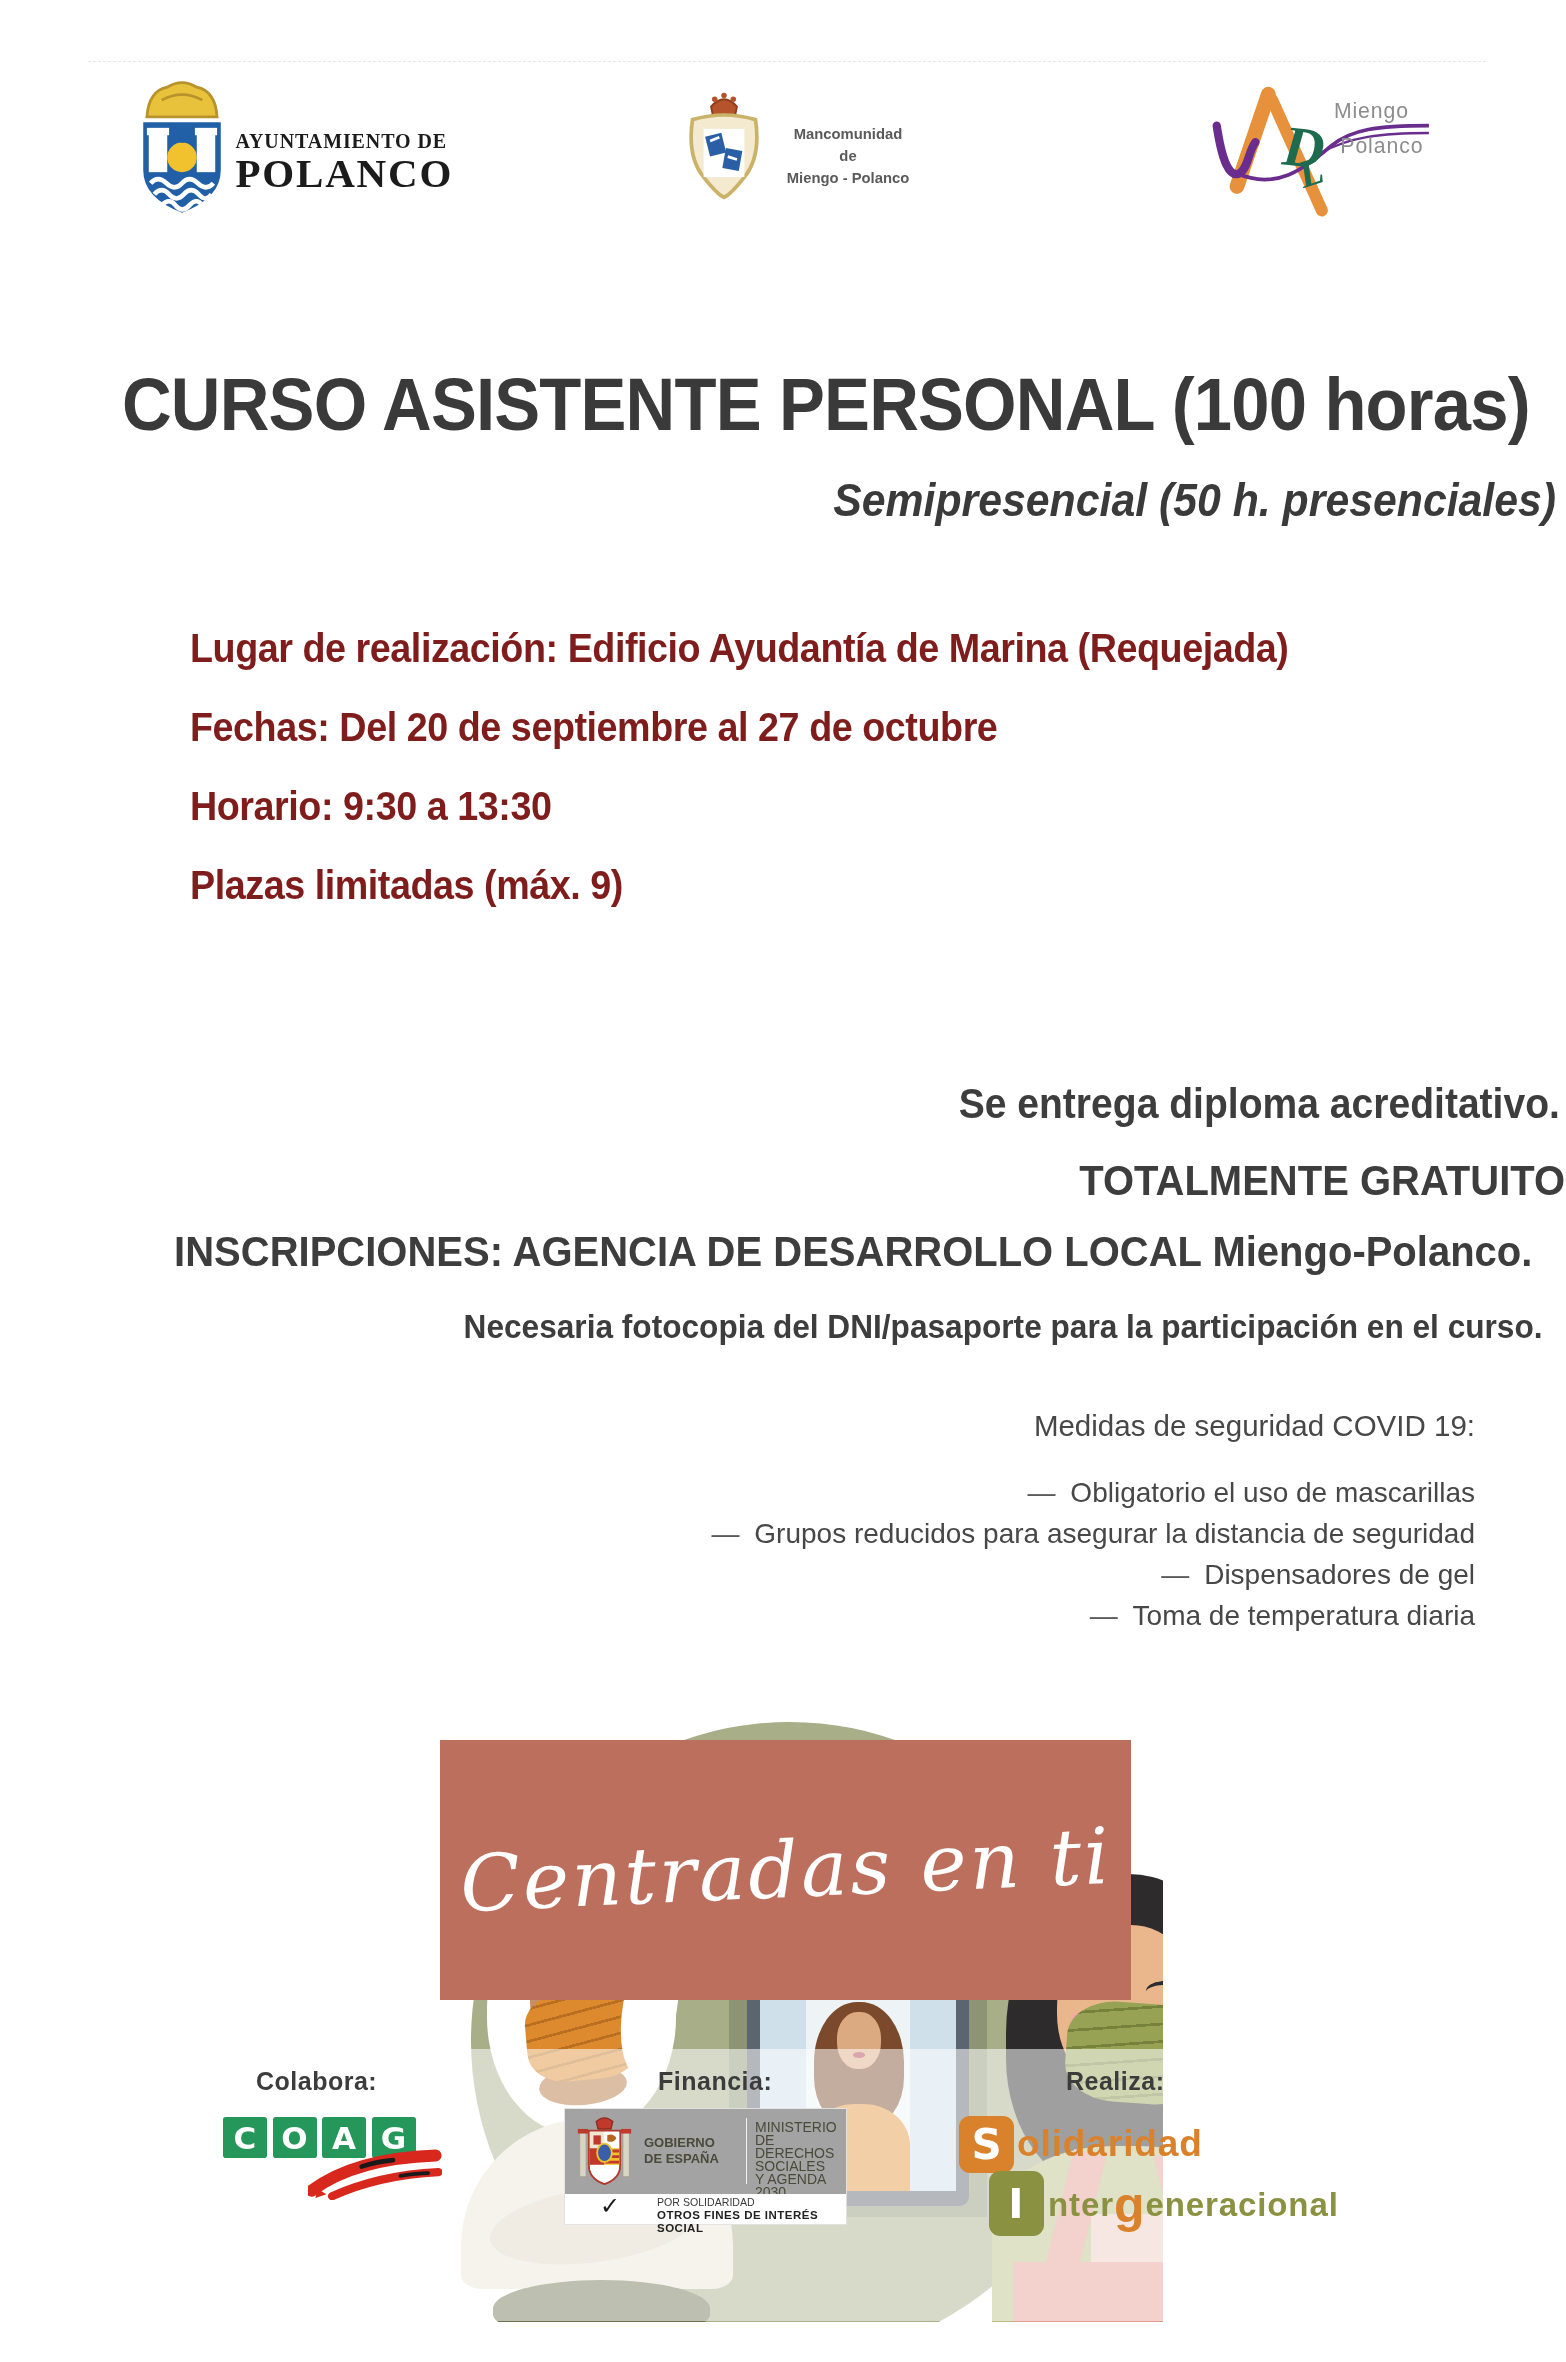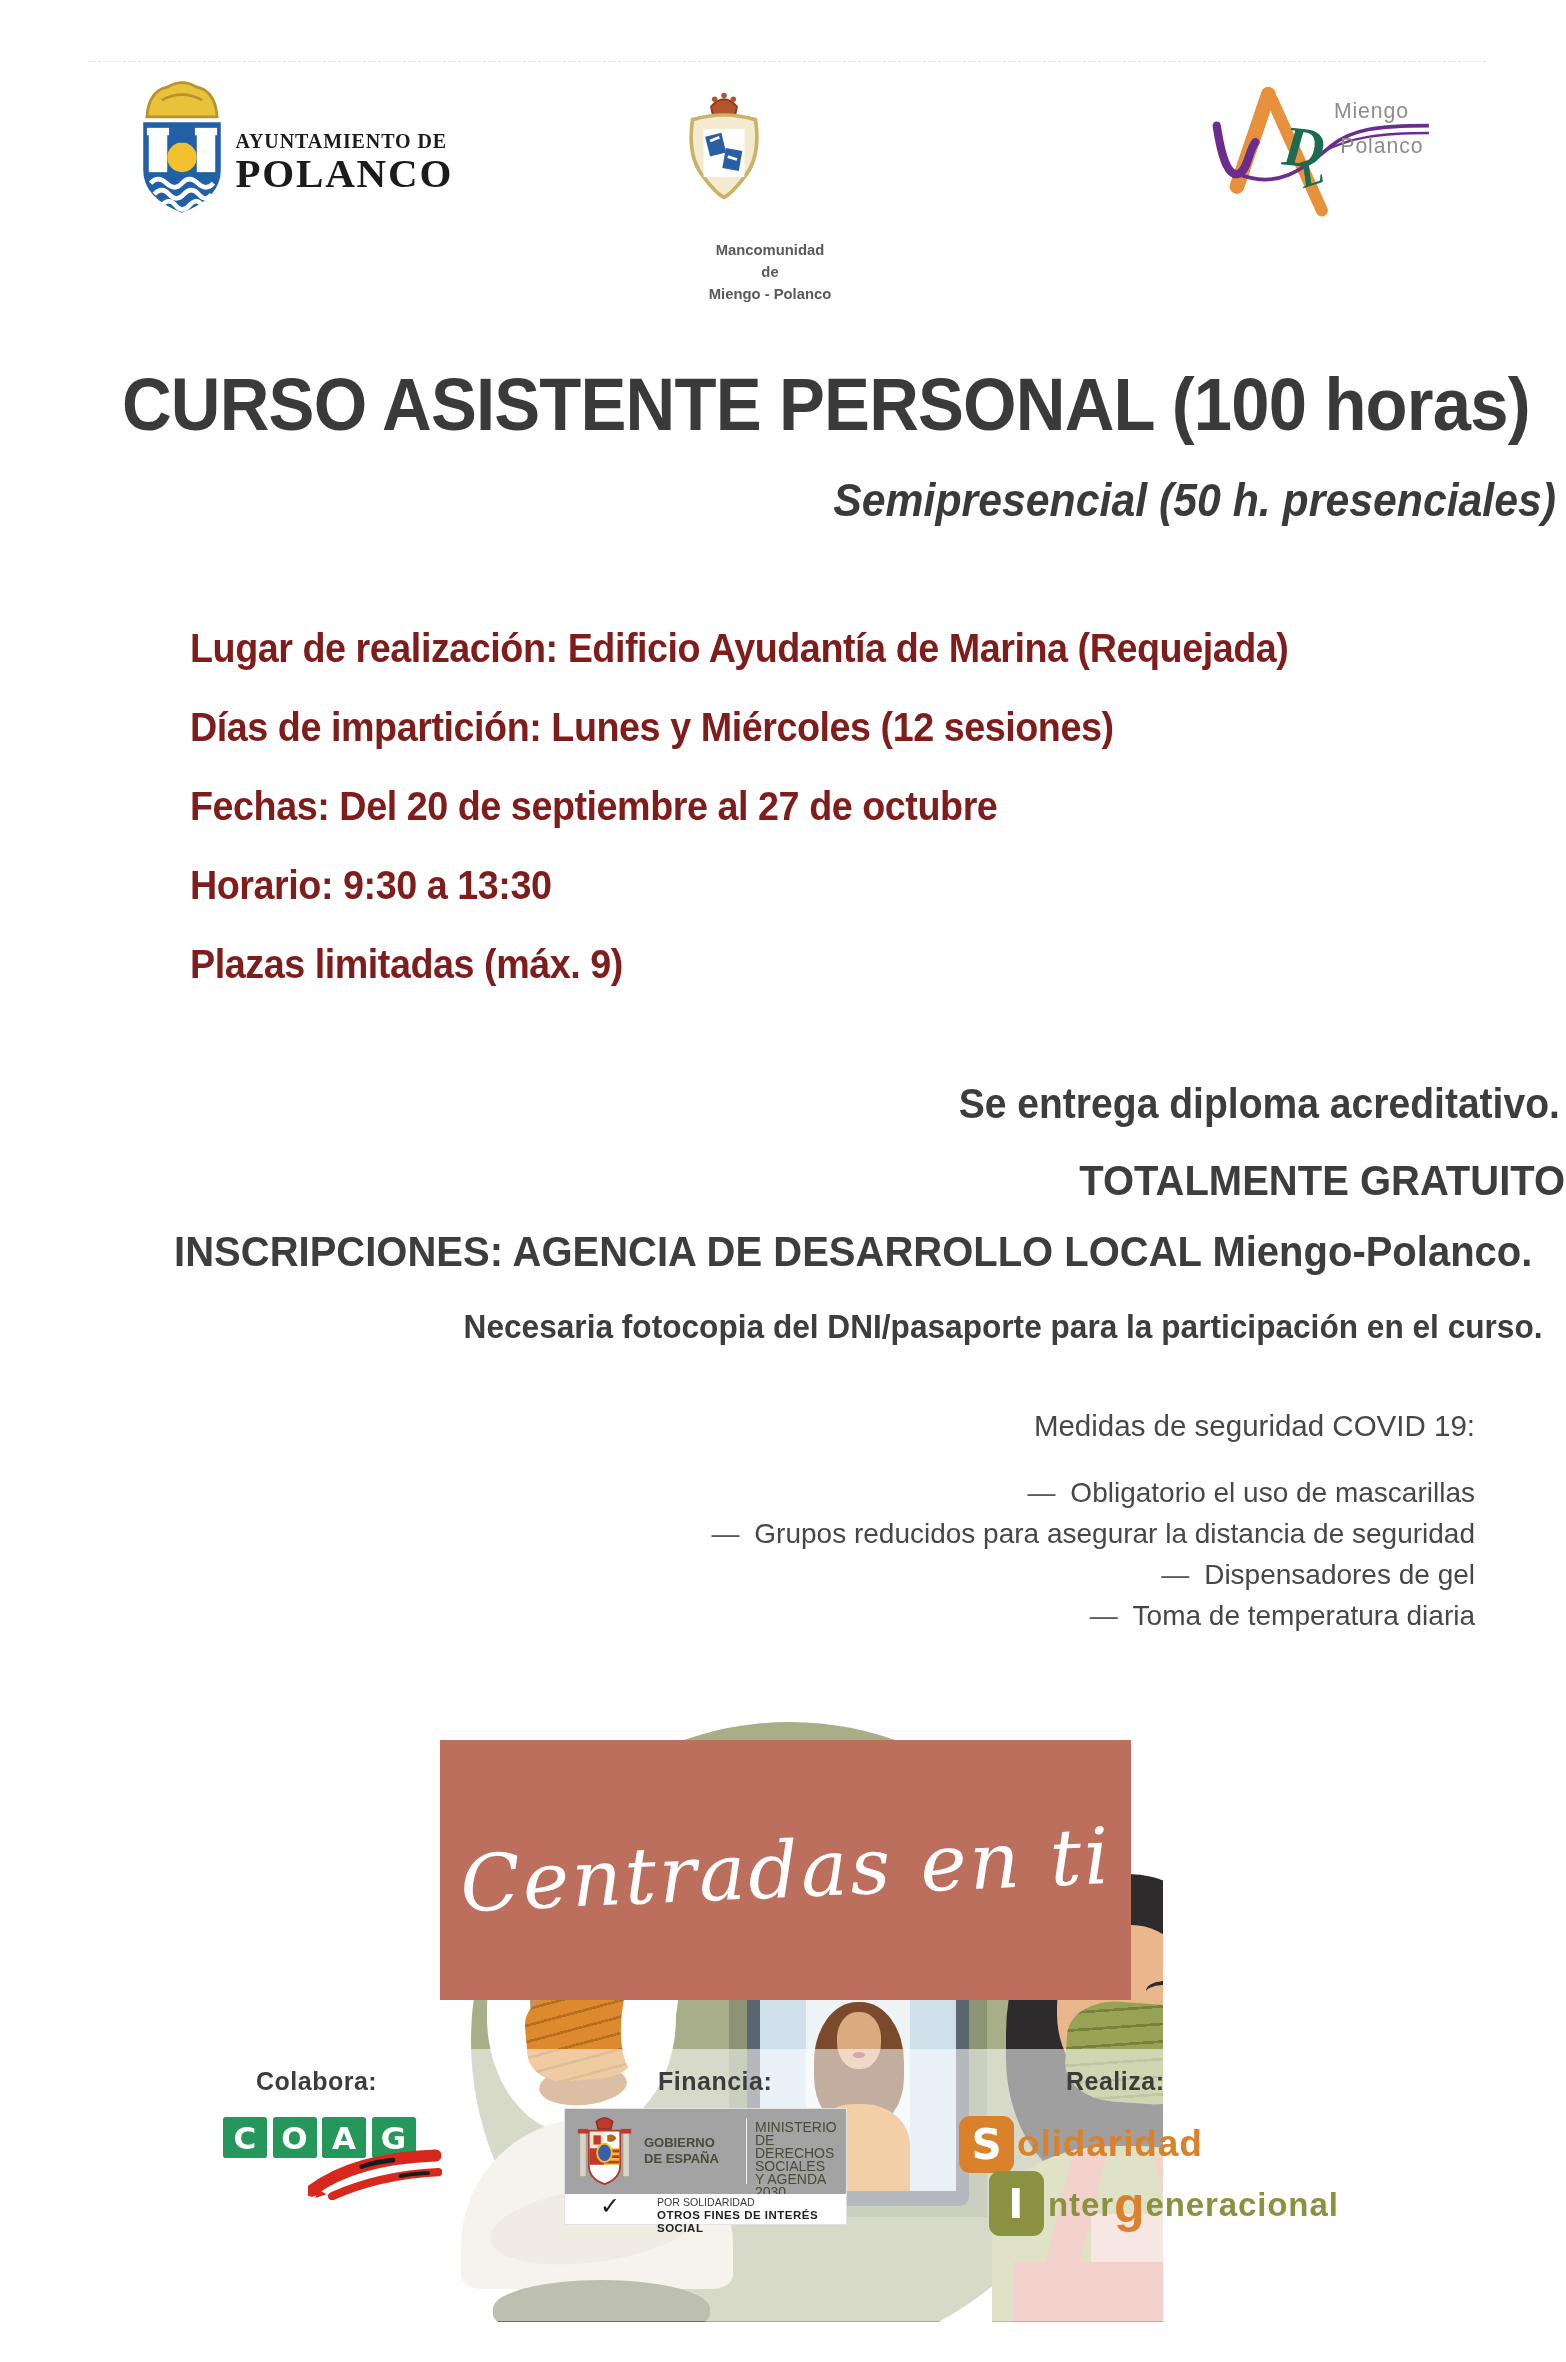--- a/index.html
+++ b/index.html
@@ -7,21 +7,21 @@
         font-family:"Liberation Sans",sans-serif;color:#3d3d3d;}
   .hairline{position:absolute;left:88px;top:61px;width:1398px;border-top:1.8px dashed #e6e6e6;}
 
   
   .logo-group{position:absolute;display:flex;align-items:flex-start;}
   #logo-polanco{left:134px;top:76px;}
   .polanco-text{margin-left:5.5px;margin-top:54px;color:#1b1b1b;font-family:"Liberation Serif",serif;}
   .polanco-line1{font-size:20px;font-weight:bold;letter-spacing:0.9px;white-space:nowrap;}
   .polanco-line2{font-size:41px;font-weight:bold;letter-spacing:1.8px;margin-top:-3.7px;white-space:nowrap;}
 
-  #logo-manco{left:685px;top:90px;flex-direction:column;}
+  #logo-manco{left:685px;top:90px;}
   .manco-text{margin-left:11px;margin-top:33px;width:148px;text-align:center;
               color:#5a5a5a;font-weight:bold;font-size:14.8px;line-height:22px;}
 
   #logo-adl{left:1211px;top:85px;}
 
   
   .c-line{position:absolute;left:17px;width:100%;text-align:right;white-space:nowrap;}
   .narrow{display:inline-block;transform:scaleX(0.93);}
   .narrow-l{display:inline-block;transform:scaleX(0.92);transform-origin:left center;}
   #title{top:362px;font-size:74px;font-weight:bold;letter-spacing:-0.9px;color:#3a3a3a;}
@@ -193,21 +193,20 @@
 
   <div class="c-line" id="title">
     <span class="narrow">CURSO ASISTENTE PERSONAL (100 horas)</span>
   </div>
   <div class="c-line" id="subtitle">
     <span class="narrow">Semipresencial (50 h. presenciales)</span>
   </div>
 
   <div id="details">
     <div class="detail-line"><span class="narrow-l">Lugar de realización: Edificio Ayudantía de Marina (Requejada)</span></div>
-    <div class="detail-line"><span class="narrow-l">Días de impartición: Lunes y Miércoles (12 sesiones)</span></div>
     <div class="detail-line"><span class="narrow-l">Fechas: Del 20 de septiembre al 27 de octubre</span></div>
     <div class="detail-line"><span class="narrow-l">Horario: 9:30 a 13:30</span></div>
     <div class="detail-line"><span class="narrow-l">Plazas limitadas (máx. 9)</span></div>
   </div>
 
   <div class="c-line" id="diploma"><span class="narrow">Se entrega diploma acreditativo.</span></div>
   <div class="c-line" id="gratuito"><span class="narrow">TOTALMENTE GRATUITO</span></div>
   <div class="c-line" id="nota"><span class="narrow">Necesaria fotocopia del DNI/pasaporte para la participación en el curso.</span></div>
   <div class="c-line" id="inscripciones"><span class="narrow">INSCRIPCIONES: AGENCIA DE DESARROLLO LOCAL Miengo-Polanco.</span></div>
 

